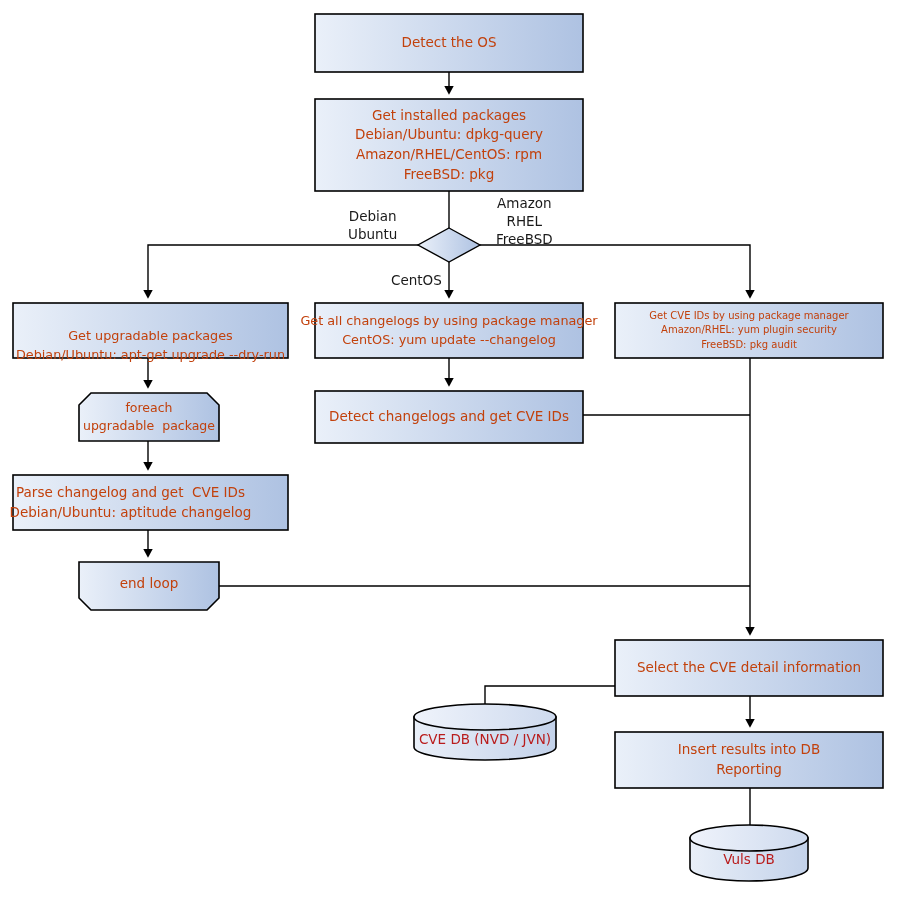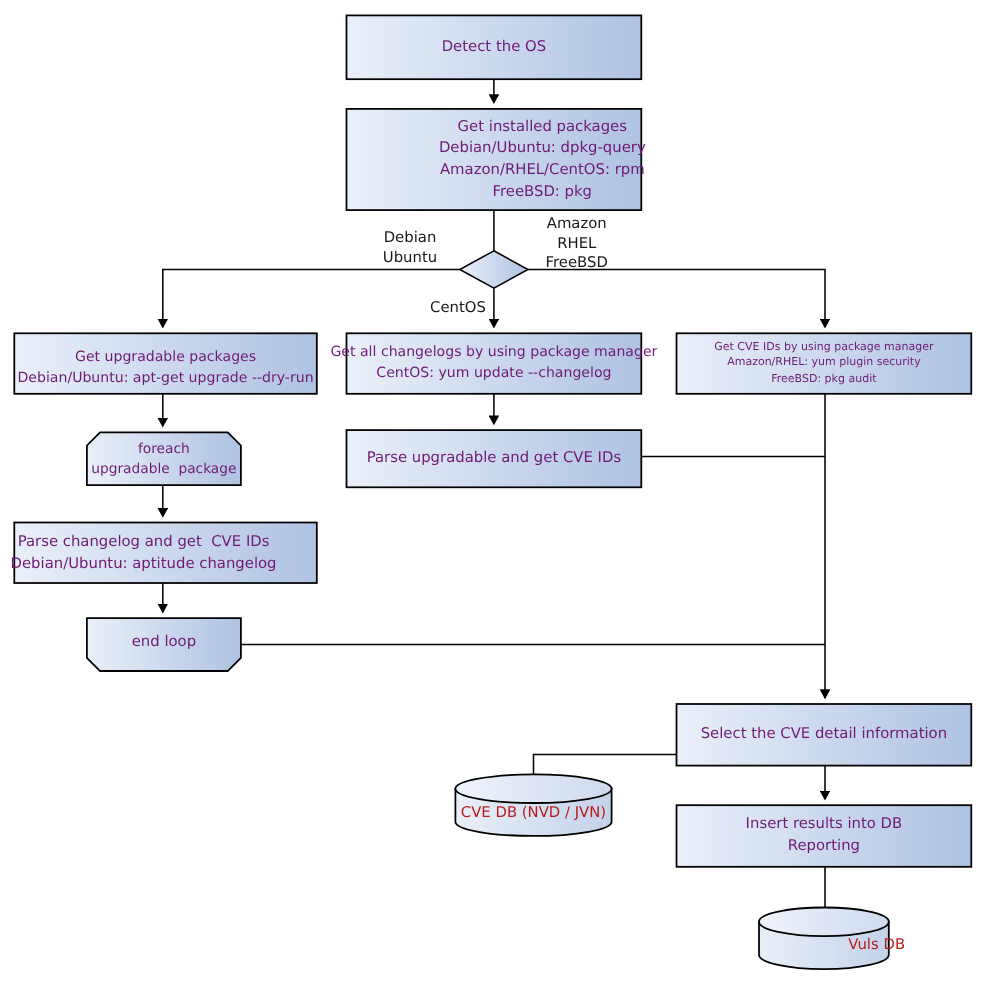--- a/index.html
+++ b/index.html
@@ -24,21 +24,21 @@
     width: 898px;
     height: 902px;
   }
   .node-text {
     position: absolute;
     display: flex;
     align-items: center;
     justify-content: center;
     text-align: center;
     font-size: 13.5px;
-    color: #701a75;
+    color: #c2410c;
     line-height: 1.45;
     white-space: pre;
     pointer-events: none;
   }
   .edge-label {
     position: absolute;
     font-size: 13.5px;
     color: #1a1a1a;
     line-height: 1.35;
     white-space: pre;
@@ -145,53 +145,53 @@
 
       <g>
         <path d="M 690 838 L 690 868 A 59 13 0 0 0 808 868 L 808 838 Z" fill="url(#cylGrad)" stroke="#000" stroke-width="1.6"></path>
         <ellipse cx="749" cy="838" rx="59" ry="13" fill="url(#cylTopGrad)" stroke="#000" stroke-width="1.6"></ellipse>
       </g>
     </g>
   </svg>
 
   <div class="node-text" style="left:315px; top:14px; width:268px; height:58px;">Detect the OS</div>
 
-  <div class="node-text" style="left:315px; top:99px; width:268px; height:92px;margin-left:44px;">Get installed packages
+  <div class="node-text" style="left:315px; top:99px; width:268px; height:92px;">Get installed packages
 Debian/Ubuntu: dpkg-query
 Amazon/RHEL/CentOS: rpm
 FreeBSD: pkg</div>
 
-  <div class="node-text" style="left:13px; top:307px; width:275px; height:55px; font-size:12.8px;">Get upgradable packages
+  <div class="node-text" style="left:13px; top:318px; width:275px; height:55px; font-size:12.8px;">Get upgradable packages
 Debian/Ubuntu: apt-get upgrade --dry-run</div>
 
   <div class="node-text" style="left:313px; top:303px; width:272px; height:55px; font-size:12.8px;">Get all changelogs by using package manager
 CentOS: yum update --changelog</div>
 
   <div class="node-text" style="left:615px; top:303px; width:268px; height:55px; font-size:10px;">Get CVE IDs by using package manager
 Amazon/RHEL: yum plugin security
 FreeBSD: pkg audit</div>
 
   <div class="node-text" style="left:79px; top:393px; width:140px; height:48px; font-size:12.5px;">foreach
 upgradable  package</div>
 
-  <div class="node-text" style="left:315px; top:391px; width:268px; height:52px;">Parse upgradable and get CVE IDs</div>
+  <div class="node-text" style="left:315px; top:391px; width:268px; height:52px;">Detect changelogs and get CVE IDs</div>
 
   <div class="node-text" style="left:13px; top:475px; width:235px; height:55px;">Parse changelog and get  CVE IDs
 Debian/Ubuntu: aptitude changelog</div>
 
   <div class="node-text" style="left:79px; top:562px; width:140px; height:44px;">end loop</div>
 
   <div class="node-text" style="left:615px; top:640px; width:268px; height:56px;">Select the CVE detail information</div>
 
   <div class="node-text" style="left:615px; top:732px; width:268px; height:56px;">Insert results into DB
 Reporting</div>
 
   <div class="cyl-text" style="left:414px; top:718px; width:142px; height:42px;">CVE DB (NVD / JVN)</div>
 
-  <div class="cyl-text" style="left:690px; top:838px; width:118px; height:42px;margin-left:48px;">Vuls DB</div>
+  <div class="cyl-text" style="left:690px; top:838px; width:118px; height:42px;">Vuls DB</div>
 
   <div class="edge-label" style="left:348px; top:207px;">Debian
 Ubuntu</div>
 
   <div class="edge-label" style="left:496px; top:194px;">Amazon
 RHEL
 FreeBSD</div>
 
   <div class="edge-label" style="left:391px; top:271px;">CentOS</div>
 

